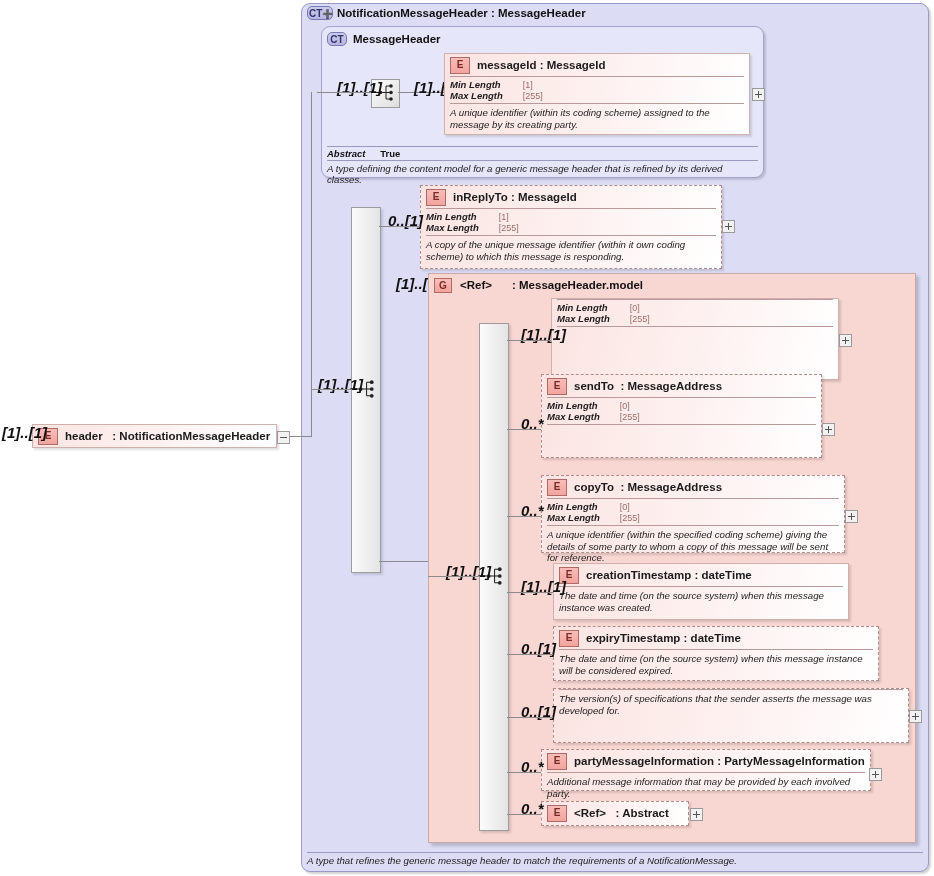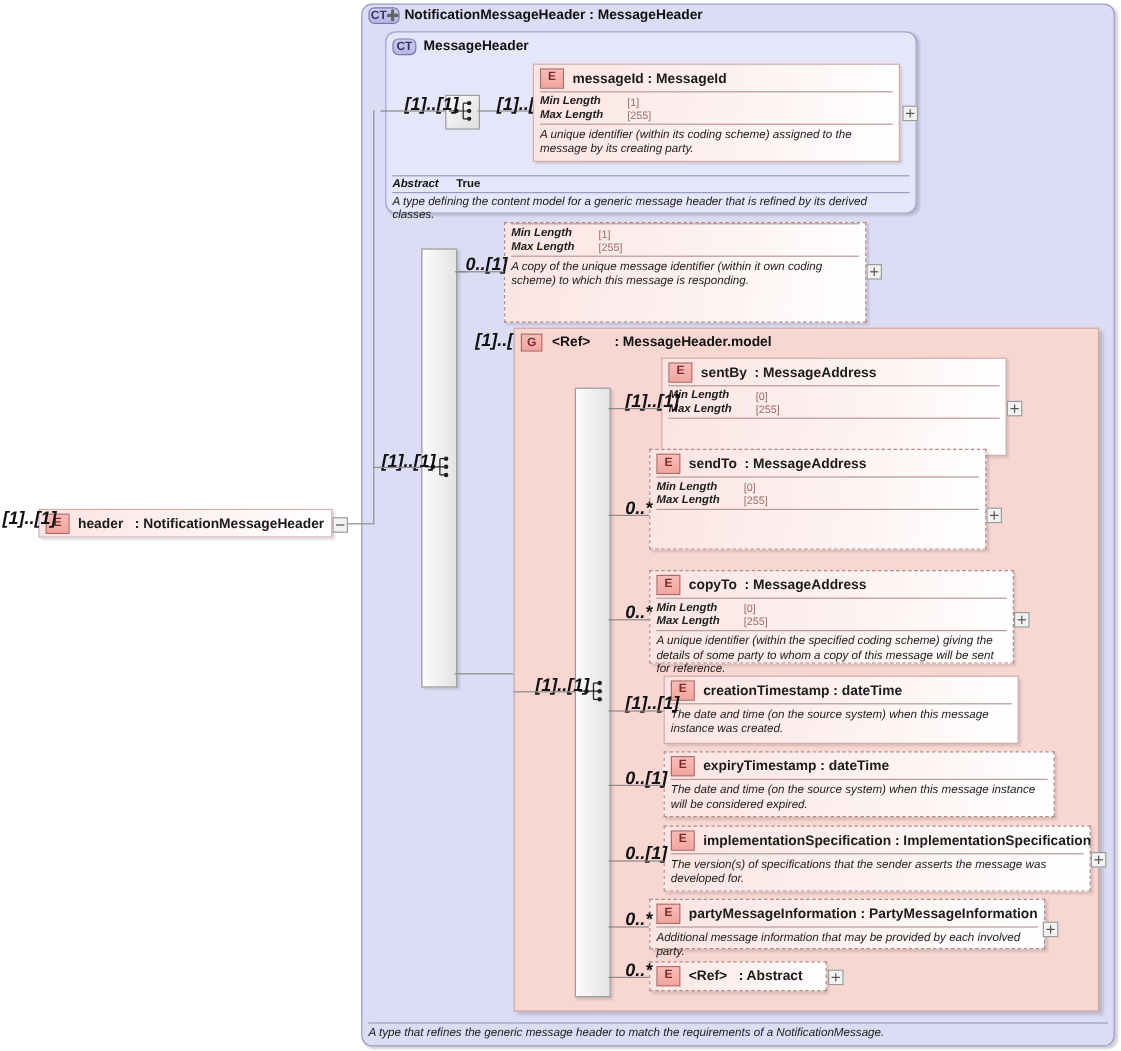--- a/index.html
+++ b/index.html
@@ -179,20 +179,23 @@
           </tr>
     </tbody>
       </table>
   </div>
   <div class="sep"></div>
   <div class="doc">A unique identifier (within its coding scheme) assigned to the message by its creating party.</div>
 </div>
 <div class="pm plus" style="left:752px;top:88px;"></div>
 
 <div class="abs elbox dashed" style="left:420px;top:185px;width:302px;height:84px;">
+  <div class="hdr">
+    <span class="badge badge-e">E</span><span class="nm"><span>inReplyTo</span>&nbsp;<span>: MessageId</span></span>
+  </div>
   <div class="sep"></div>
   <div class="props">
     <table>
       <tbody>
           <tr>
             <td class="k">Min Length</td>
           <td class="v">[1]</td>
           </tr>
       <tr>
             <td class="k">Max Length</td>
@@ -250,23 +253,20 @@
     <line x1="14" y1="19" x2="18" y2="19" stroke="#222" stroke-width="1"></line>
     <circle cx="19" cy="6" r="1.8" fill="#222"></circle>
     <circle cx="19" cy="12.5" r="1.8" fill="#222"></circle>
     <circle cx="19" cy="19" r="1.8" fill="#222"></circle>
   </svg>
 </div>
 <div class="card" style="left:446px;top:563px;">[1]..[1]</div>
 <div class="ln lnh" style="left:428px;top:576px;width:52px;"></div>
 
 <div class="abs elbox" style="left:551px;top:298px;width:288px;height:82px;">
-  <div class="hdr">
-    <span class="badge badge-e">E</span><span class="nm"><span>sentBy</span>&nbsp;&nbsp;<span>: MessageAddress</span></span>
-  </div>
   <div class="sep"></div>
   <div class="props">
     <table>
       <tbody>
           <tr>
             <td class="k">Min Length</td>
           <td class="v">[0]</td>
           </tr>
       <tr>
             <td class="k">Max Length</td>
@@ -346,23 +346,20 @@
   <div class="hdr">
     <span class="badge badge-e">E</span><span class="nm"><span>expiryTimestamp</span>&nbsp;<span>: dateTime</span></span>
   </div>
   <div class="sep"></div>
   <div class="doc">The date and time (on the source system) when this message instance will be considered expired.</div>
 </div>
 <div class="card" style="left:521px;top:640px;">0..[1]</div>
 <div class="ln lnh" style="left:507px;top:654px;width:46px;"></div>
 
 <div class="abs elbox dashed" style="left:553px;top:688px;width:356px;height:55px;">
-  <div class="hdr">
-    <span class="badge badge-e">E</span><span class="nm"><span>implementationSpecification</span>&nbsp;<span>: ImplementationSpecification</span></span>
-  </div>
   <div class="sep"></div>
   <div class="doc">The version(s) of specifications that the sender asserts the message was developed for.</div>
 </div>
 <div class="pm plus" style="left:909px;top:710px;"></div>
 <div class="card" style="left:521px;top:703px;">0..[1]</div>
 <div class="ln lnh" style="left:507px;top:717px;width:46px;"></div>
 
 <div class="abs elbox dashed" style="left:541px;top:749px;width:330px;height:42px;">
   <div class="hdr">
     <span class="badge badge-e">E</span><span class="nm"><span>partyMessageInformation</span>&nbsp;<span>: PartyMessageInformation</span></span>

